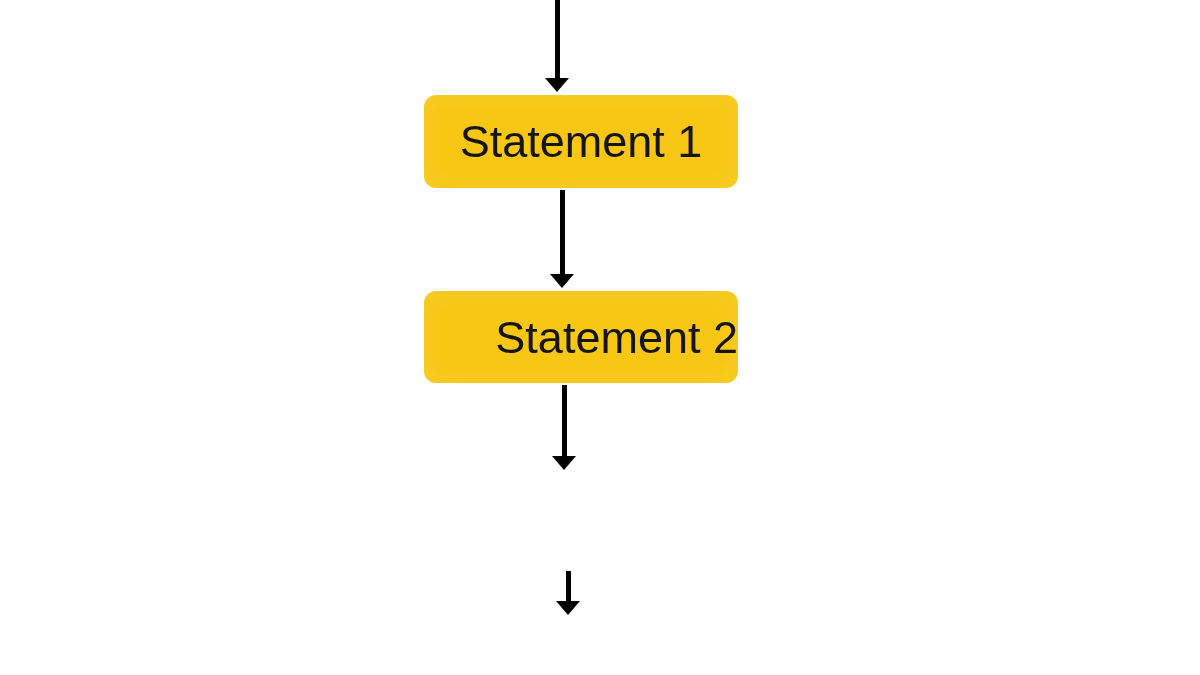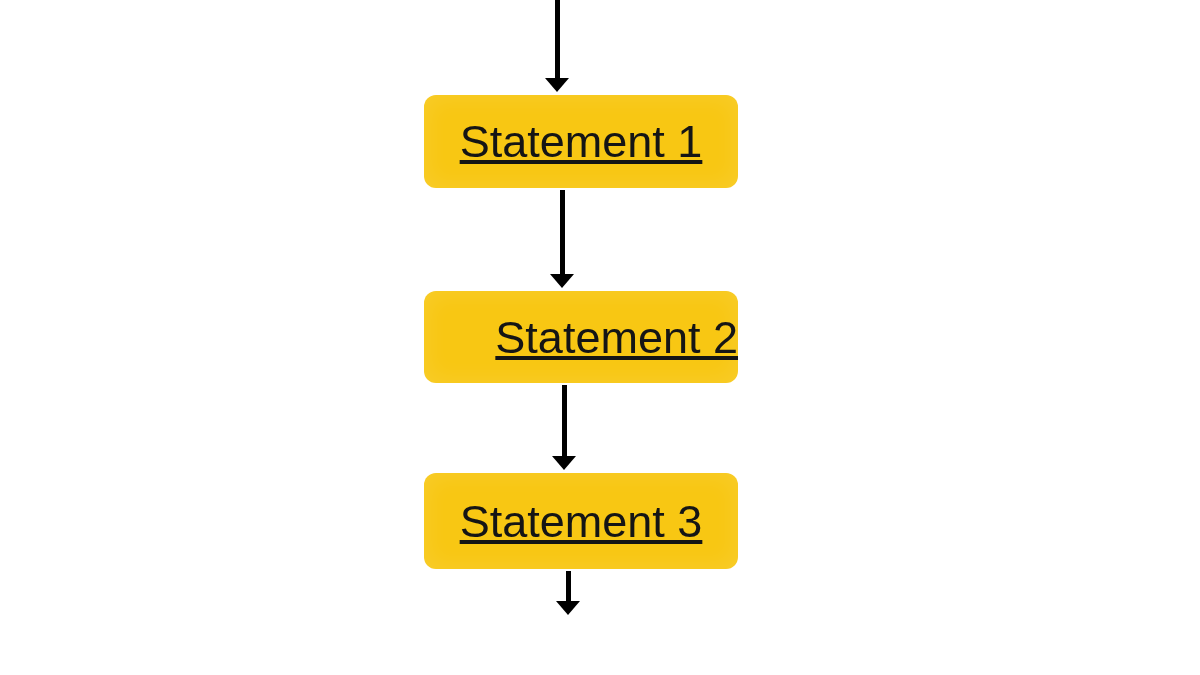--- a/index.html
+++ b/index.html
@@ -26,21 +26,20 @@
     display: flex;
     align-items: center;
     justify-content: center;
     box-shadow: inset 0 0 26px rgba(255,255,255,0.12);
   }
   .node span {
     color: #151515;
     font-size: 45px;
     line-height: 1;
     white-space: nowrap;
-    text-decoration: underline;
   }
   .n1 { top: 95px;  height: 93px; }
   .n2 { top: 291px; height: 92px; justify-content: flex-end; }
   .n3 { top: 473px; height: 96px; }
 
   
   .arrow {
     position: absolute;
     width: 24px;
     display: flex;
@@ -85,22 +84,19 @@
 
   <div class="node n2">
     <span>Statement 2</span>
   </div>
 
   <div class="arrow a2">
     <div class="shaft"></div>
     <div class="head"></div>
   </div>
 
-  <div class="node n3">
-    <span>Statement 3</span>
-  </div>
 
   <div class="arrow a3">
     <div class="shaft"></div>
     <div class="head"></div>
   </div>
 
 </div>
 
 </body></html>

